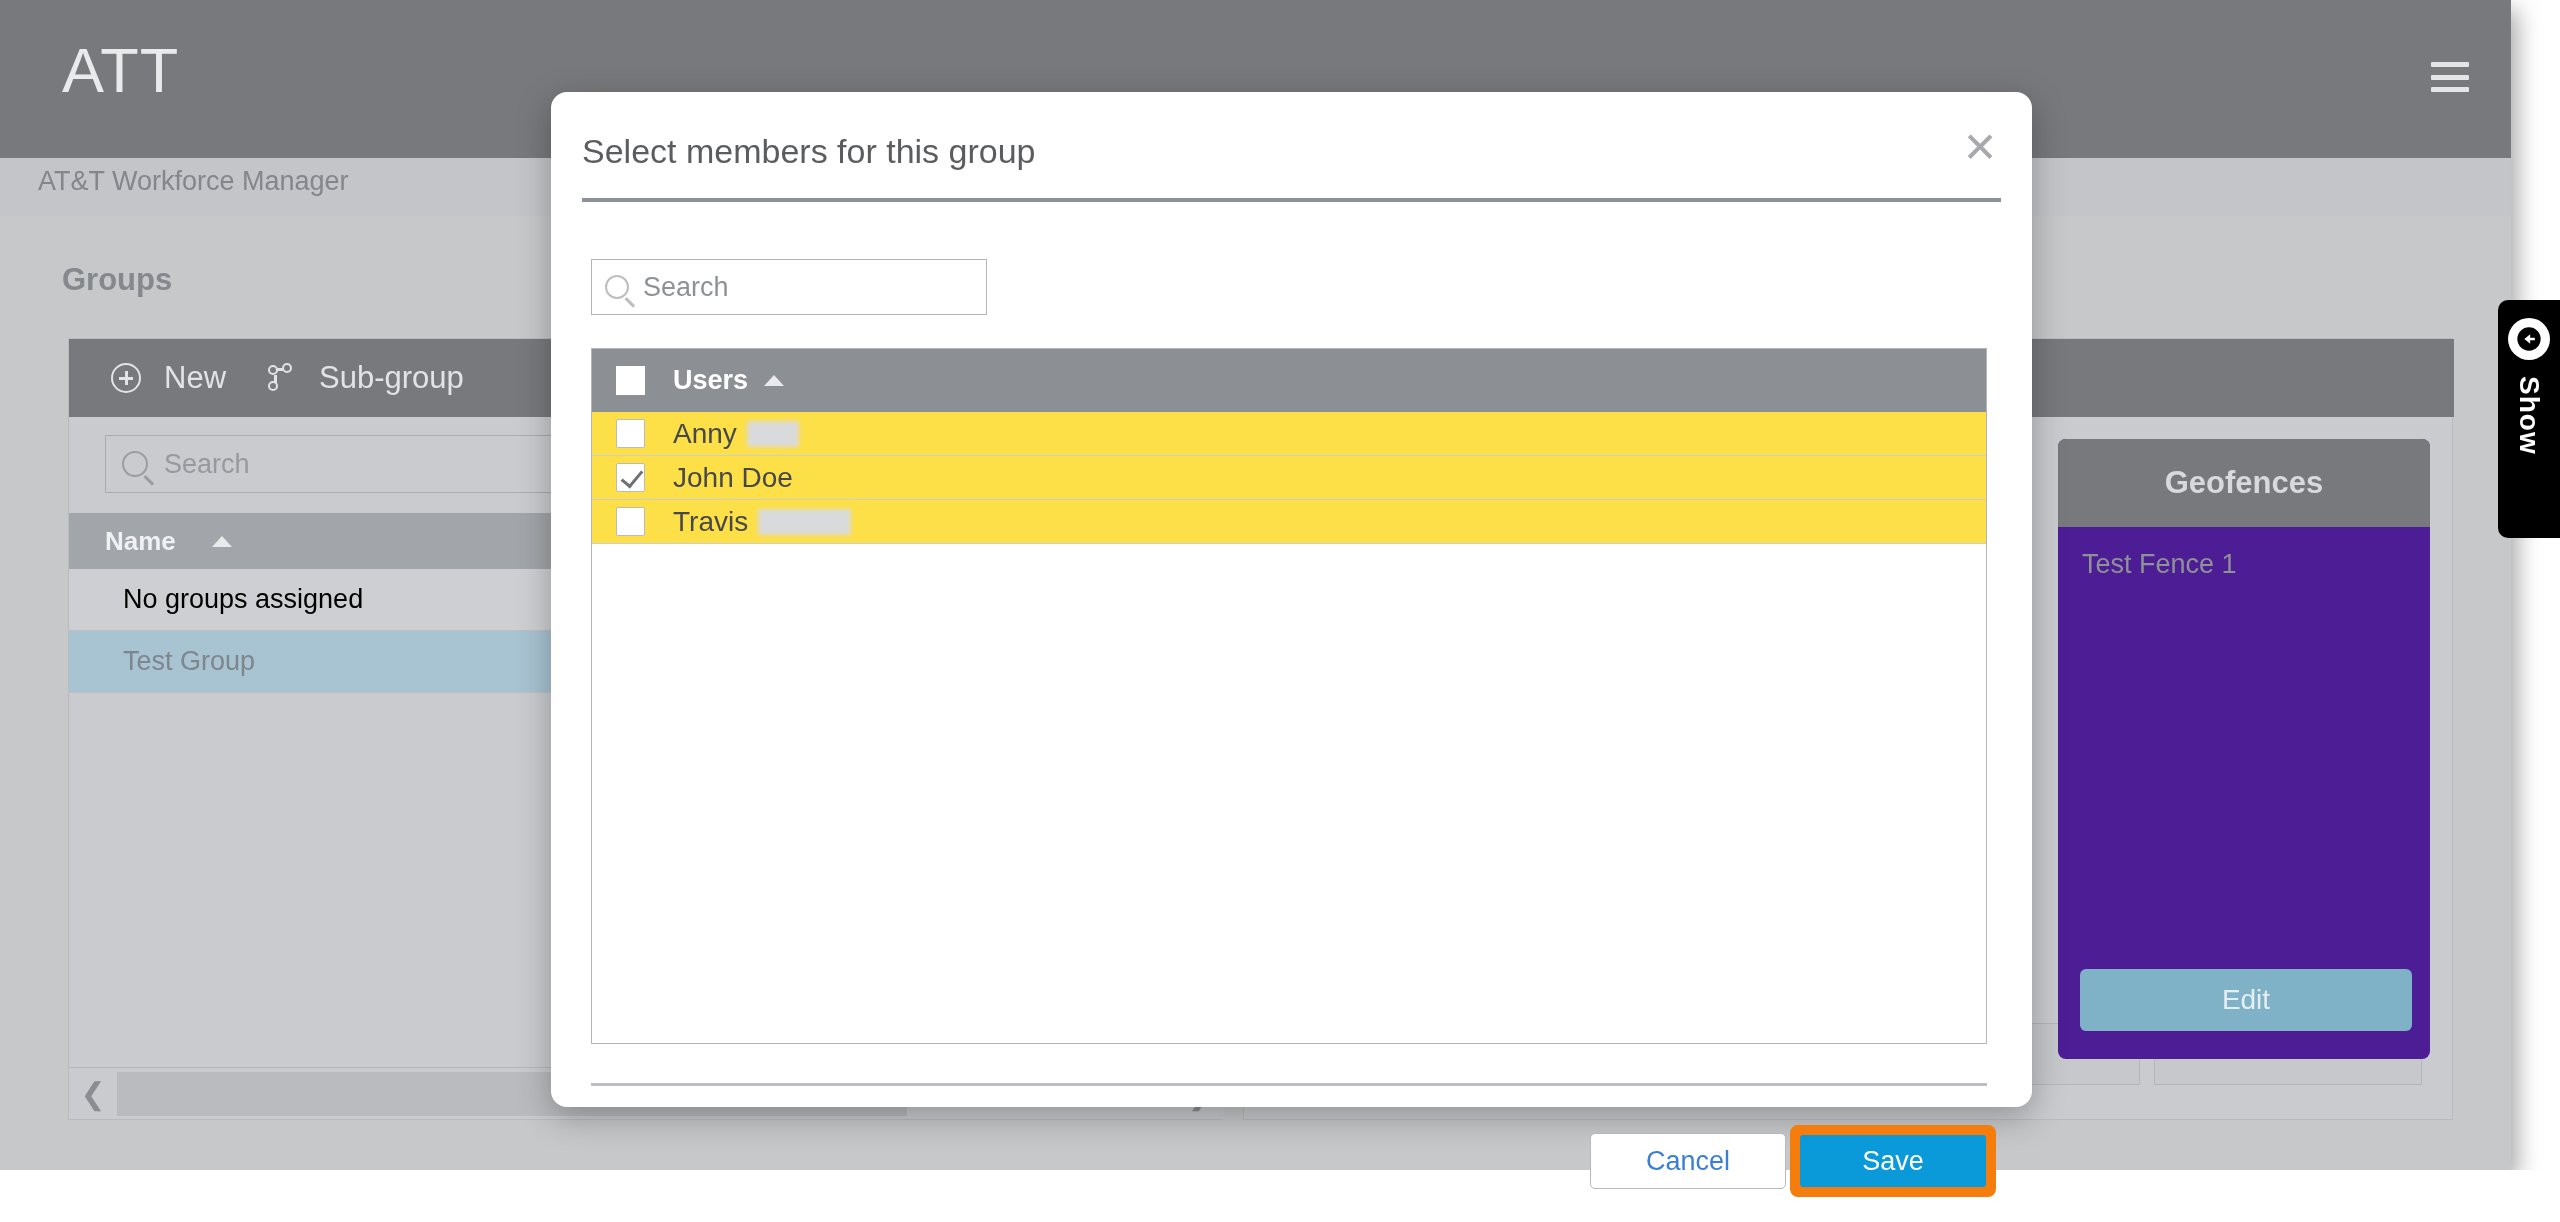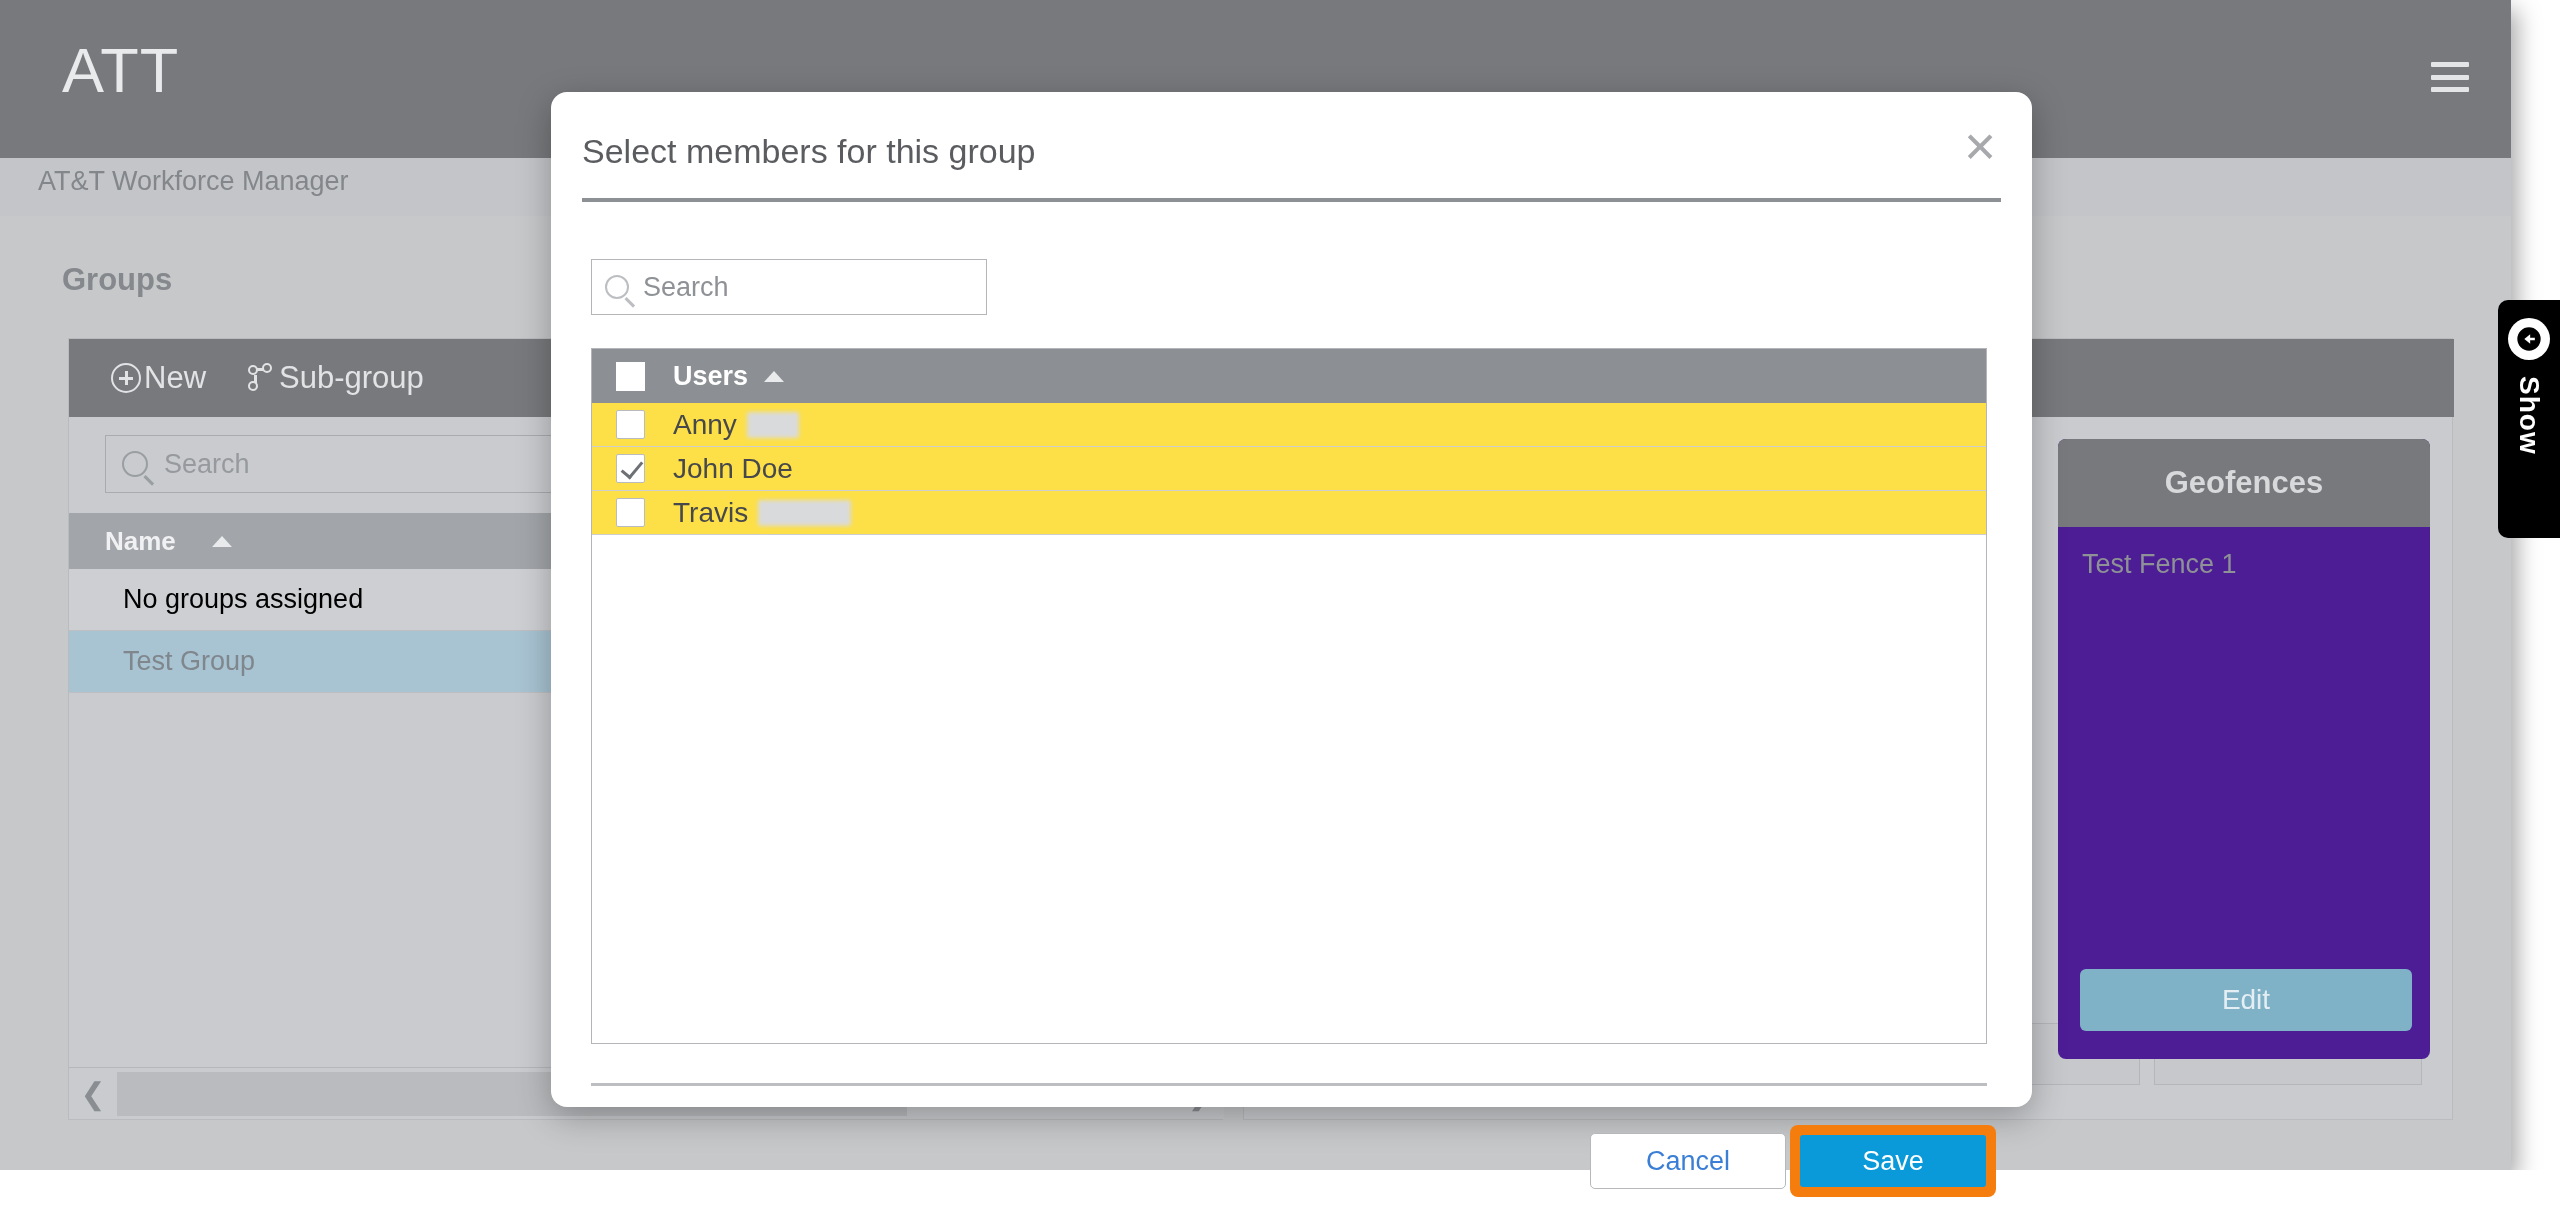--- a/index.html
+++ b/index.html
@@ -89,21 +89,21 @@
     left: 0; top: 0;
     width: 1155px; height: 78px;
     background: #77797c;
     display: flex; align-items: center;
   }
   .grp-tool {
     display: flex; align-items: center;
     color: #e2e3e5;
     font-size: 31px;
     margin-left: 42px;
-    gap: 3px;
+    gap: 23px;
   }
   .ic-plus {
     display:inline-block; width:30px; height:30px; border:2px solid #e2e3e5;
     border-radius:50%; position:relative;
   }
   .ic-plus:before, .ic-plus:after {
     content:""; position:absolute; background:#e2e3e5;
   }
   .ic-plus:before { left:6px; top:12px; width:14px; height:2.5px; }
   .ic-plus:after { left:12px; top:6px; width:2.5px; height:14px; }
@@ -268,21 +268,21 @@
   .modal-search-ph { margin-left: 14px; font-size: 27px; color: #8e9195; }
 
   .list-box {
     position: absolute; left: 40px; top: 256px;
     width: 1396px; height: 696px;
     border: 1px solid #b3b5b8;
     background: #ffffff;
     overflow: hidden;
   }
   .list-head {
-    height: 54px; background: #8c8f93;
+    height: 63px; background: #8c8f93;
     display: flex; align-items: center;
   }
   .cb {
     width: 29px; height: 29px; background: #ffffff;
     margin-left: 24px; flex: none; position: relative;
     border: 1px solid #ffffff;
   }
   .list-head-label {
     margin-left: 28px; font-size: 27px; color: #ffffff; font-weight: bold;
   }

